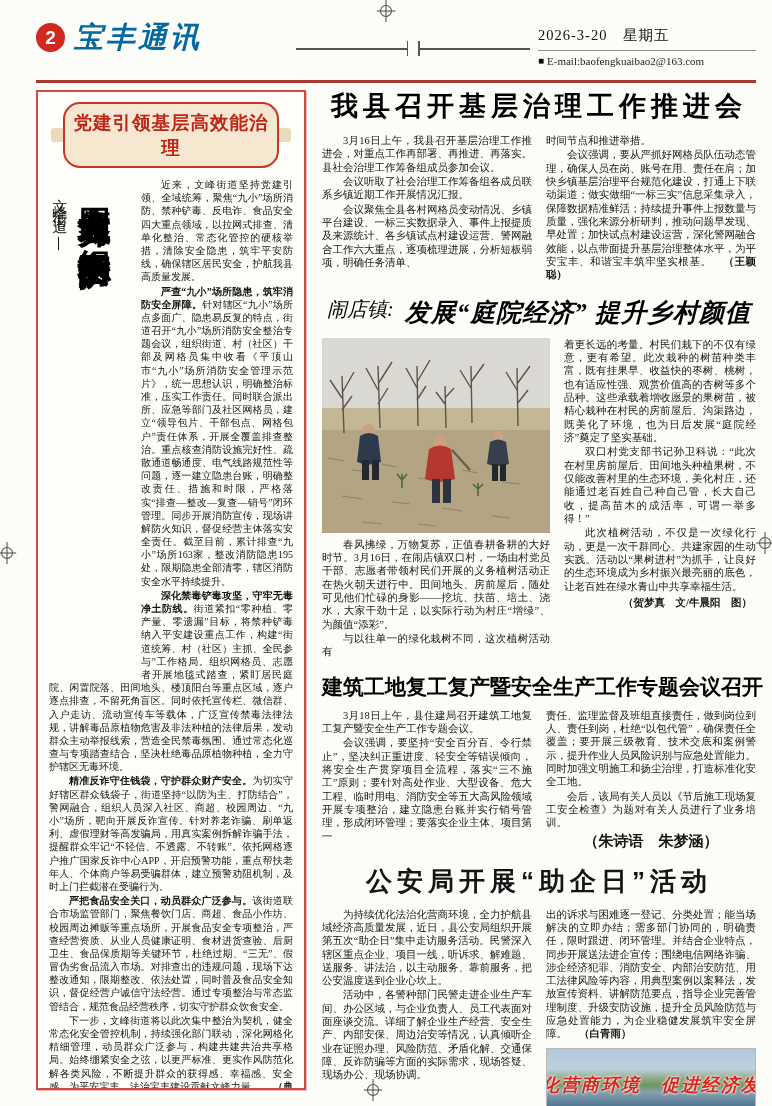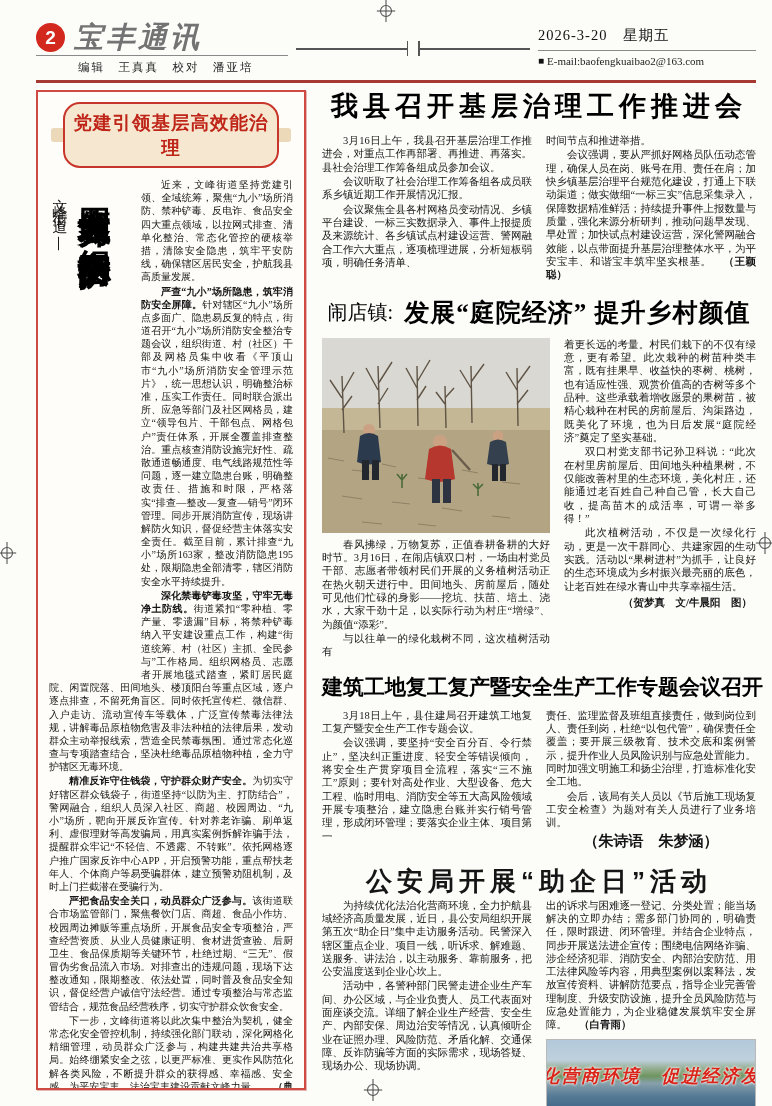--- a/index.html
+++ b/index.html
@@ -13,21 +13,21 @@
   
   .hdr { position:absolute; left:36px; right:16px; top:18px; height:60px; display:flex; align-items:stretch; }
   .hdr-left { width:252px; }
   .hdr-left-top { display:flex; align-items:flex-start; gap:9px; height:36px; }
   .pageno {
     width:29px; height:29px; border-radius:50%; background:#d2281e; color:#fff;
     font-size:19px; font-weight:bold; display:flex; align-items:center; justify-content:center;
     margin-top:5px; font-family:"Liberation Sans",sans-serif;
   }
   .masthead {
-    color:#737373; font-size:29px; font-weight:bold; font-style:italic;
+    color:#0369a1; font-size:29px; font-weight:bold; font-style:italic;
     letter-spacing:3px; line-height:38px; font-family:"DejaVu Serif",serif;
   }
   .staff { border-top:1px solid #8a8a8a; margin-top:1px; padding:4px 0 0 42px; font-size:11.5px; letter-spacing:2px; color:#1d1d1d; }
   .hdr-mid { flex:1; display:flex; align-items:center; gap:10px; padding:0 8px; }
   .midline { flex:1; height:16px; position:relative; }
   .midline::before { content:''; position:absolute; left:0; right:0; top:8px; height:1.5px; background:#555; }
   .midline.l::after { content:''; position:absolute; right:0; top:1px; width:1.5px; height:15px; background:#555; }
   .midline.r::after { content:''; position:absolute; left:0; top:1px; width:1.5px; height:15px; background:#555; }
   .section-title { color:#d2281e; font-size:26px; font-weight:900; letter-spacing:9px; text-indent:9px; font-family:"Liberation Sans",sans-serif; white-space:nowrap; }
   .hdr-right { width:218px; }
@@ -65,22 +65,22 @@
   .lp { font-size:10px; line-height:1.32; text-align:justify; text-indent:2em; color:#141414; margin-bottom:1px; }
   .lp .lead { font-weight:700; }
   .byl { font-weight:bold; margin-left:12px; }
 
   
   .rcol { position:absolute; left:322px; right:16px; top:88px; }
   .art { margin-bottom:13px; }
   .t-serif { text-align:center; font-weight:900; color:#000; font-family:"Liberation Serif",serif; }
   .t-a { font-size:27px; letter-spacing:5px; margin-bottom:10px; }
   .t-c { font-size:21px; letter-spacing:0px; margin-bottom:8px; white-space:nowrap; }
-  .t-d { font-size:26px; letter-spacing:5px; font-family:"Liberation Sans",sans-serif; font-weight:900; text-align:center; }
-  .t-b { display:flex; justify-content:center; align-items:center; gap:11px; margin-bottom:9px; }
+  .t-d { font-size:26px; letter-spacing:5px; margin-bottom:9px; font-family:"Liberation Sans",sans-serif; font-weight:900; text-align:center; }
+  .t-b { display:flex; justify-content:center; align-items:flex-start; gap:11px; margin-bottom:9px;font-style:italic; }
   .t-b .kick { font-size:20px; font-weight:400; color:#000; }
   .t-b .main { font-size:25px; font-weight:900; letter-spacing:1px; color:#000; }
   .body2 { display:flex; gap:14px; }
   .c { flex:1; min-width:0; }
   .bleft { flex:0 0 228px; }
   .p { font-size:10.5px; line-height:1.27; text-align:justify; text-indent:2em; color:#161616; margin-bottom:1px; }
   .p.cont { text-indent:0; }
   .byline-line { font-size:15px; font-weight:bold; text-align:center; margin-top:2px; }
   .byline-right { font-size:10.5px; font-weight:bold; text-align:right; margin-top:3px; padding-right:4px; }
 
@@ -128,21 +128,20 @@
       <line x1="2" y1="12" x2="22" y2="12" stroke="#555" stroke-width="1.2"></line>
       <circle cx="12" cy="12" r="6" fill="none" stroke="#555" stroke-width="1.2"></circle>
     </svg>
 
   <div class="hdr">
     <div class="hdr-left">
       <div class="hdr-left-top">
         <div class="pageno">2</div>
         <div class="masthead">宝丰通讯</div>
       </div>
-      <div class="staff">编辑　王真真　校对　潘亚培</div>
     </div>
     <div class="hdr-mid">
       <div class="midline l"></div>
       <div class="midline r"></div>
     </div>
     <div class="hdr-right">
       <div class="dateline">2026-3-20　星期五</div>
       <div class="emailrow">
         <span class="sq">■</span>
         <span>E-mail:baofengkuaibao2@163.com</span>

